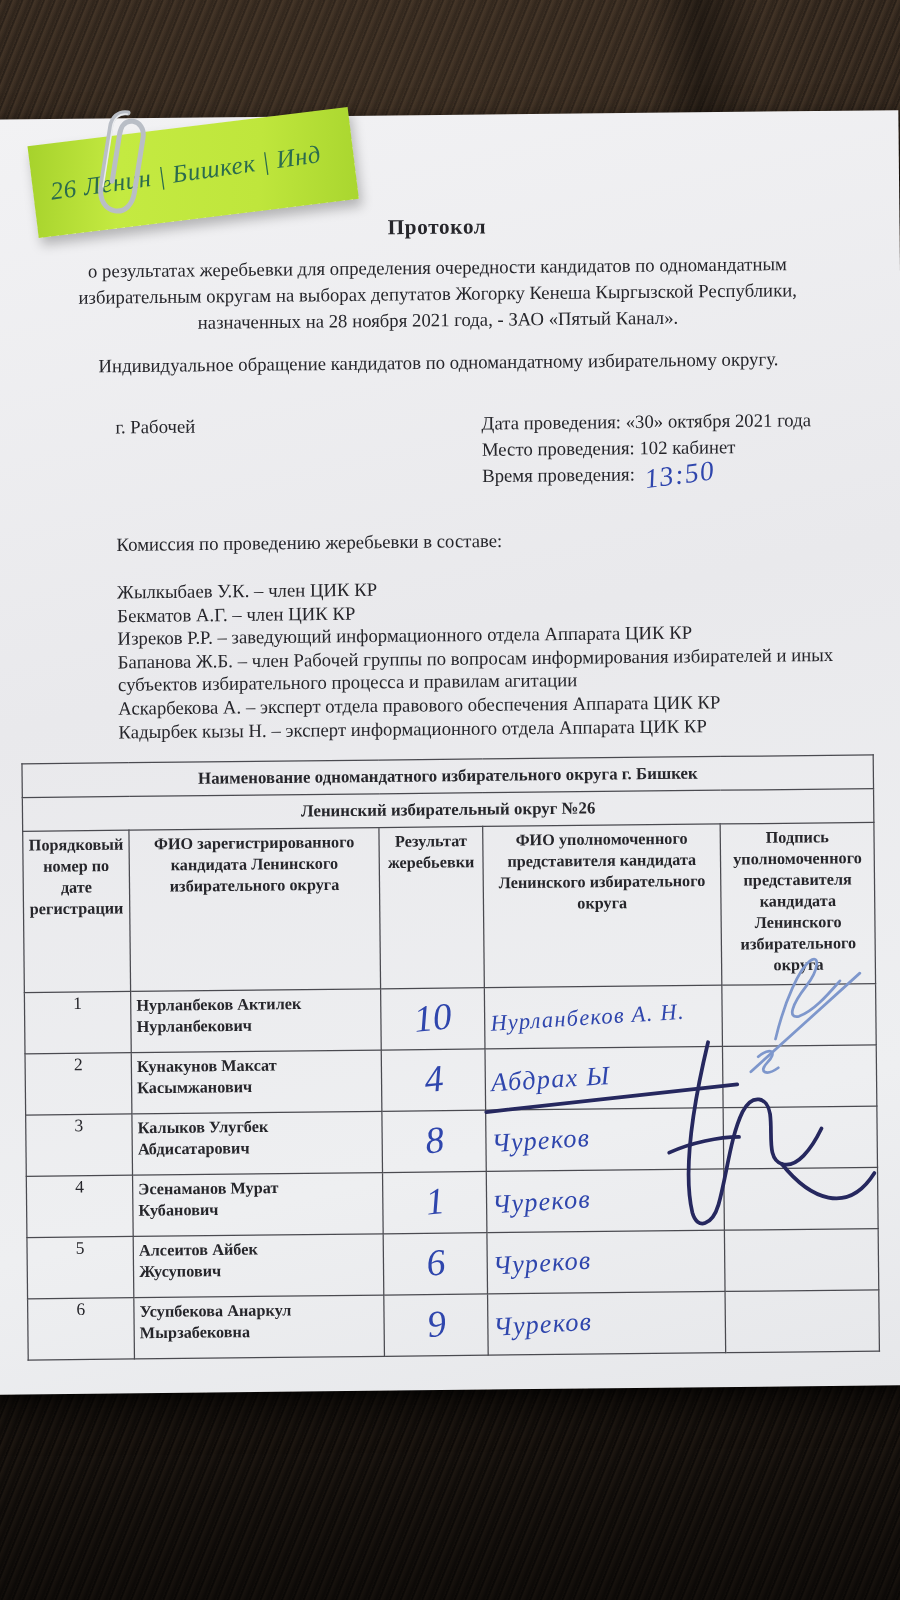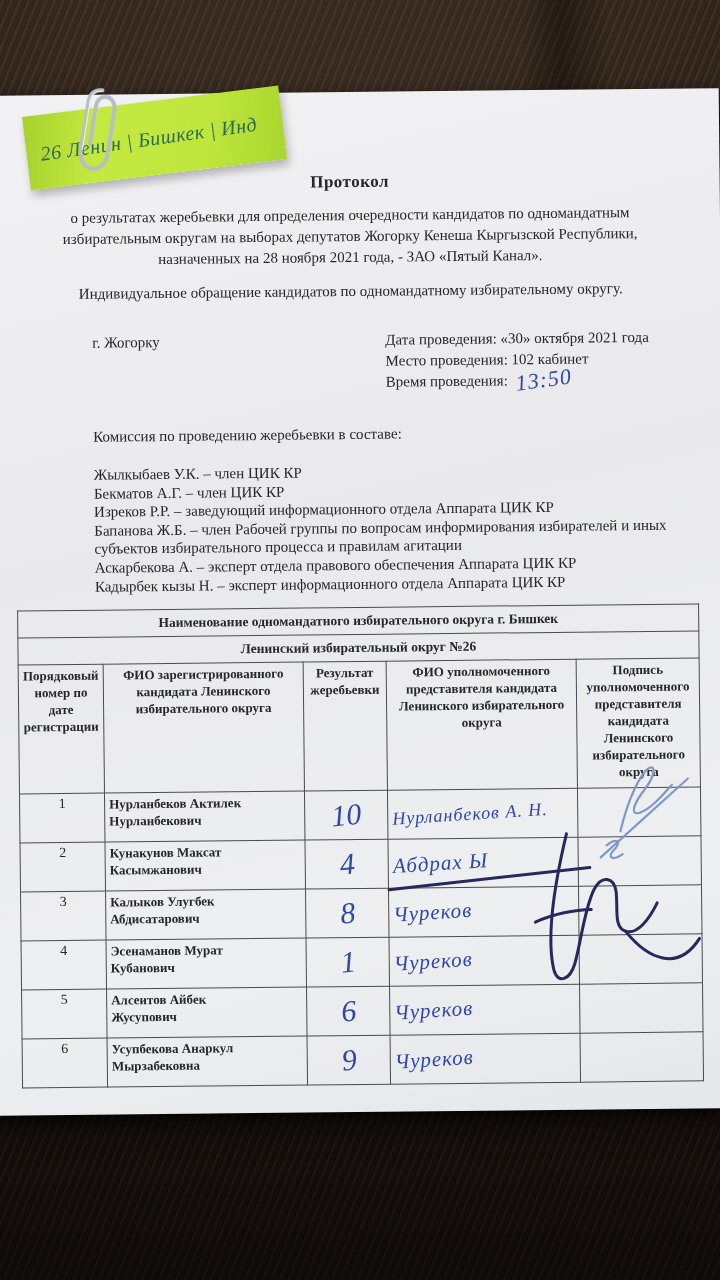--- a/index.html
+++ b/index.html
@@ -78,21 +78,21 @@
 
   <div class="paper">
     <div class="paper-inner">
       <div class="doc-title">Протокол</div>
       <div class="doc-intro">о результатах жеребьевки для определения очередности кандидатов по одномандатным
 избирательным округам на выборах депутатов Жогорку Кенеша Кыргызской Республики,
 назначенных на 28 ноября 2021 года, -  ЗАО «Пятый Канал».</div>
       <div class="doc-subtitle">Индивидуальное обращение кандидатов по одномандатному избирательному округу.</div>
 
       <div class="meta-row">
-        <div class="city">г. Жогорку</div>
+        <div class="city">г. Рабочей</div>
         <div class="meta-block">
           <div>Дата проведения: «30» октября 2021 года</div>
           <div>Место проведения: 102 кабинет</div>
           <div class="time-line">
             <span>Время проведения:</span>
             <span class="hw hw-time">13:50</span>
           </div>
         </div>
       </div>
 

